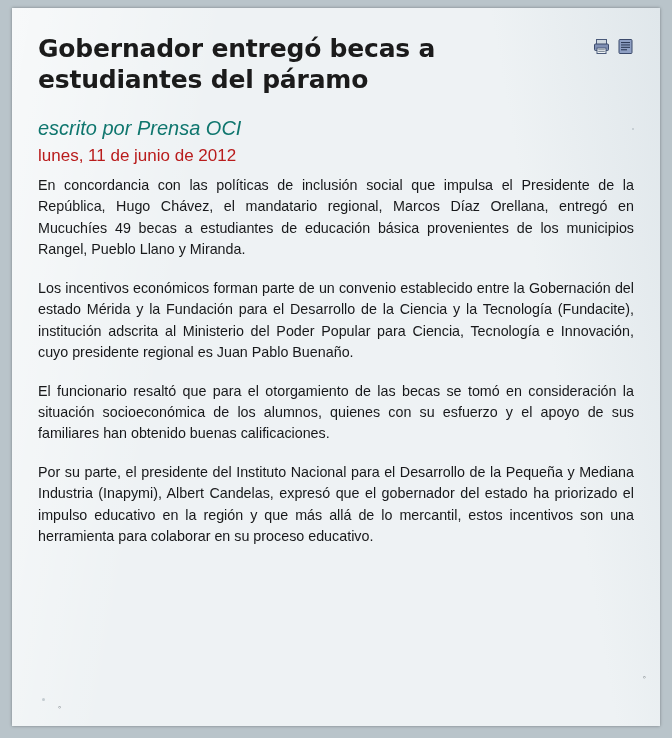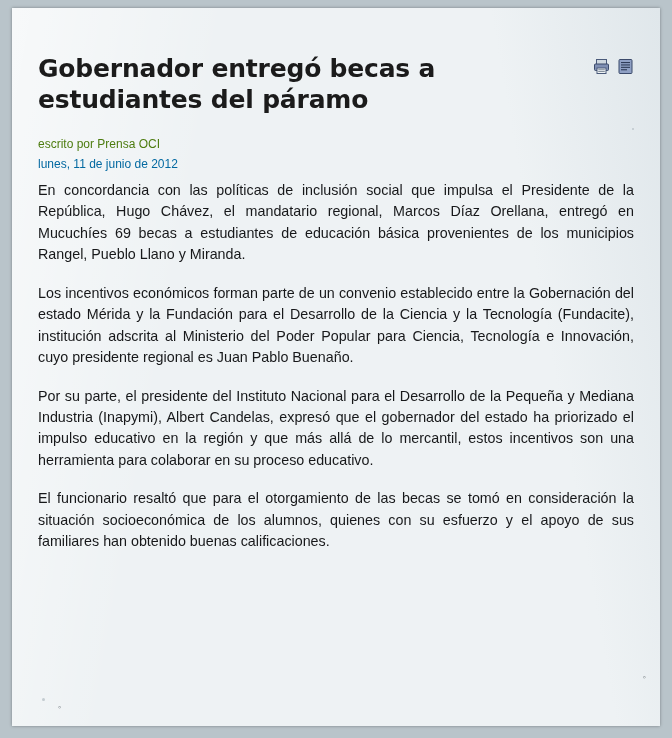--- a/index.html
+++ b/index.html
@@ -27,21 +27,20 @@
     position: absolute;
     left: 0; top: 0; right: 0; bottom: 0;
     background:
       linear-gradient(100deg, rgba(255,255,255,0.55) 0%, rgba(255,255,255,0) 28%),
       linear-gradient(260deg, rgba(210,220,226,0.5) 0%, rgba(255,255,255,0) 22%);
     pointer-events: none;
   }
   .content {
     position: relative;
     padding: 26px 26px 0 26px;
-    margin-top: 20px;
   }
   h1.title {
     margin: 0;
     font-size: 25px;
     line-height: 1.22;
     font-weight: bold;
     color: #1b1b1b;
     letter-spacing: -0.2px;
     max-width: 530px;
     font-family: "DejaVu Sans", sans-serif;
@@ -53,27 +52,28 @@
     display: flex;
     gap: 7px;
   }
   .icon-box {
     width: 17px;
     height: 17px;
     display: block;
   }
   .byline {
     margin-top: 22px;
-    font-size: 12px;
-    color: #4d7c0f;
+    font-size: 20px;
+    color: #0f766e;
+    font-style: italic;
   }
   .dateline {
     margin-top: 6px;
-    font-size: 12px;
-    color: #0369a1;
+    font-size: 17px;
+    color: #b91c1c;
   }
   .body-text {
     margin-top: 9px;
   }
   p.para {
     margin: 0 0 17px 0;
     font-size: 14.3px;
     line-height: 1.5;
     color: #17181a;
     text-align: justify;
@@ -133,20 +133,20 @@
           <rect x="4" y="8.8" width="9" height="1.1" fill="#2f3c58"></rect>
           <rect x="4" y="11.2" width="6" height="1.1" fill="#2f3c58"></rect>
         </svg>
       </span>
     </div>
 
     <div class="byline">escrito por Prensa OCI</div>
     <div class="dateline">lunes, 11 de junio de 2012</div>
 
     <div class="body-text">
-      <p class="para">En concordancia con las políticas de inclusión social que impulsa el Presidente de la República, Hugo Chávez, el mandatario regional, Marcos Díaz Orellana, entregó en Mucuchíes 69 becas a estudiantes de educación básica provenientes de los municipios Rangel, Pueblo Llano y Miranda.</p>
+      <p class="para">En concordancia con las políticas de inclusión social que impulsa el Presidente de la República, Hugo Chávez, el mandatario regional, Marcos Díaz Orellana, entregó en Mucuchíes 49 becas a estudiantes de educación básica provenientes de los municipios Rangel, Pueblo Llano y Miranda.</p>
       <p class="para">Los incentivos económicos forman parte de un convenio establecido entre la Gobernación del estado Mérida y la Fundación para el Desarrollo de la Ciencia y la Tecnología (Fundacite), institución adscrita al Ministerio del Poder Popular para Ciencia, Tecnología e Innovación, cuyo presidente regional es Juan Pablo Buenaño.</p>
+      <p class="para">El funcionario resaltó que para el otorgamiento de las becas se tomó en consideración la situación socioeconómica de los alumnos, quienes con su esfuerzo y el apoyo de sus familiares han obtenido buenas calificaciones.</p>
       <p class="para">Por su parte, el presidente del Instituto Nacional para el Desarrollo de la Pequeña y Mediana Industria (Inapymi), Albert Candelas, expresó que el gobernador del estado ha priorizado el impulso educativo en la región y que más allá de lo mercantil, estos incentivos son una herramienta para colaborar en su proceso educativo.</p>
-      <p class="para">El funcionario resaltó que para el otorgamiento de las becas se tomó en consideración la situación socioeconómica de los alumnos, quienes con su esfuerzo y el apoyo de sus familiares han obtenido buenas calificaciones.</p>
     </div>
 
   </div>
 </div>
 
 </body></html>

